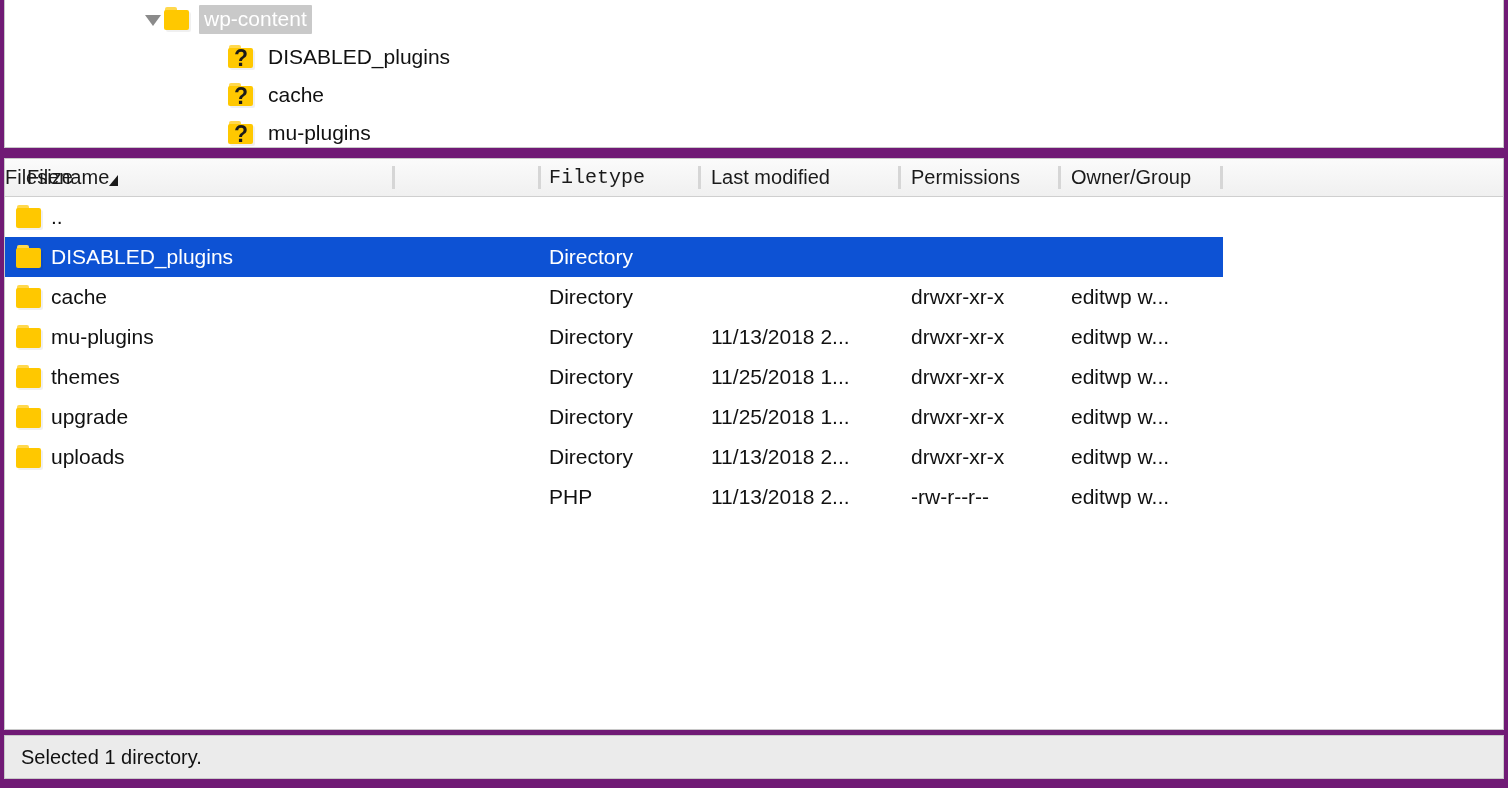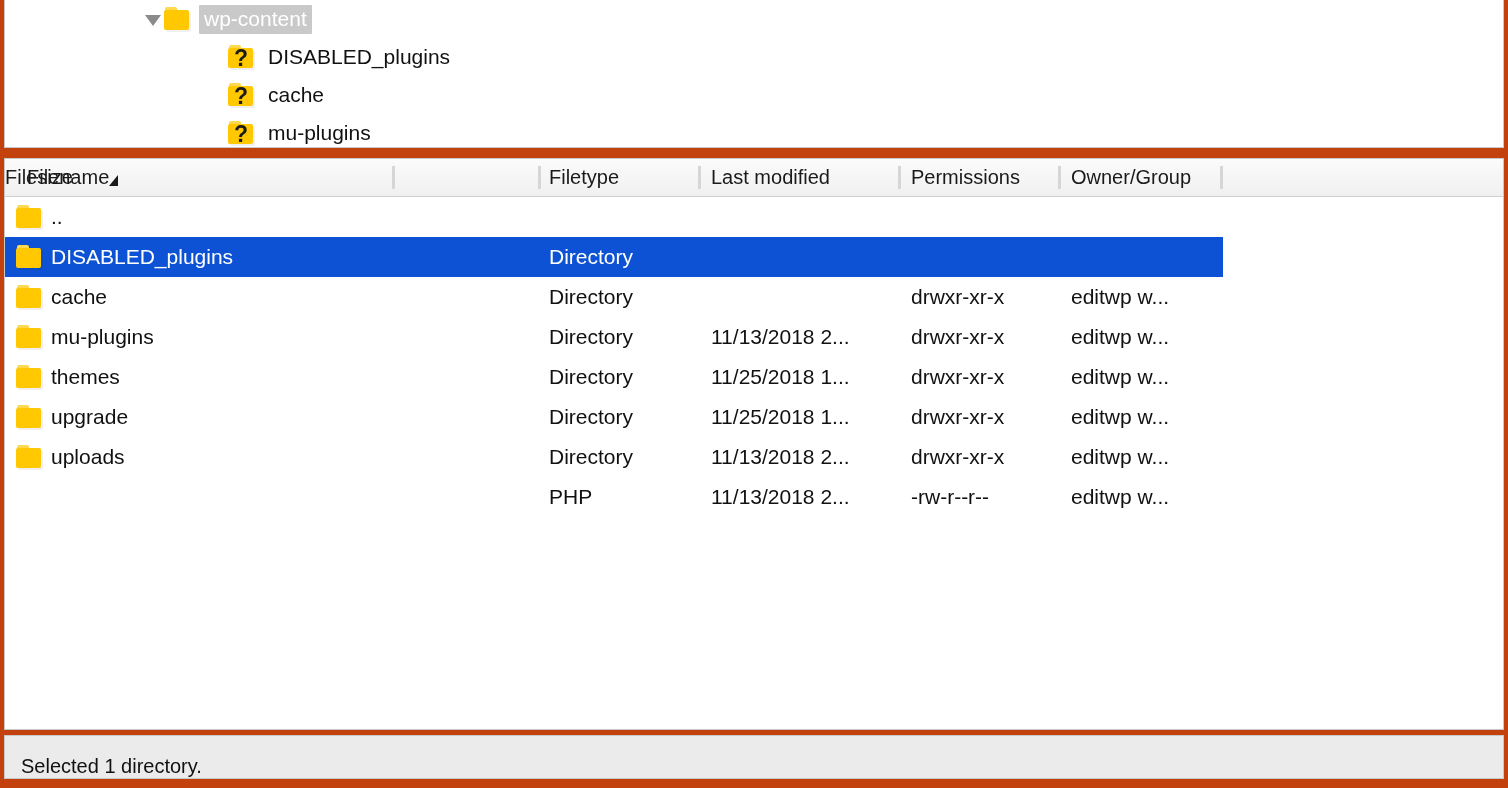--- a/index.html
+++ b/index.html
@@ -9,21 +9,21 @@
     height: 788px;
     overflow: hidden;
     background: #ffffff;
     font-family: "Liberation Sans", sans-serif;
   }
 
   #app {
     position: relative;
     width: 1508px;
     height: 788px;
-    background: #c2410c;
+    background: #701a75;
   }
 
   
   .tree-panel {
     position: absolute;
     left: 4px;
     top: 0px;
     width: 1500px;
     height: 148px;
     background: #ffffff;
@@ -222,21 +222,21 @@
   
   .statusbar {
     position: absolute;
     left: 4px;
     top: 735px;
     width: 1500px;
     height: 44px;
     background: #ebebeb;
     border: 1px solid #c8c8c8;
     display: flex;
-    align-items: flex-end;
+    align-items: center;
   }
   .statusbar .txt {
     font-size: 20px;
     color: #111111;
     padding-left: 16px;
   }
 </style>
 </head>
 <body>
 
@@ -281,21 +281,21 @@
         </div>
       </div>
   </div>
 
   <div class="list-panel">
     <div class="header-row" id="header-row">
         <div class="hcell" style="left: 22px;"><span>Filename</span><span class="sort-arrow"></span></div>
         <div class="hdiv" style="left: 387px;"></div>
         <div class="hcell" style="left: 0px; width: 530px; text-align: left;"><span>Filesize</span></div>
         <div class="hdiv" style="left: 533px;"></div>
-        <div class="hcell" style="left: 544px;"><span>Filetype</span></div>
+        <div class="hcell" style="left: 544px; font-family: Liberation Mono, monospace;"><span>Filetype</span></div>
         <div class="hdiv" style="left: 693px;"></div>
         <div class="hcell" style="left: 706px;"><span>Last modified</span></div>
         <div class="hdiv" style="left: 893px;"></div>
         <div class="hcell" style="left: 906px;"><span>Permissions</span></div>
         <div class="hdiv" style="left: 1053px;"></div>
         <div class="hcell" style="left: 1066px;"><span>Owner/Group</span></div>
         <div class="hdiv" style="left: 1215px;"></div>
       </div>
     <div class="rows" id="list-rows">
         <div class="row">

